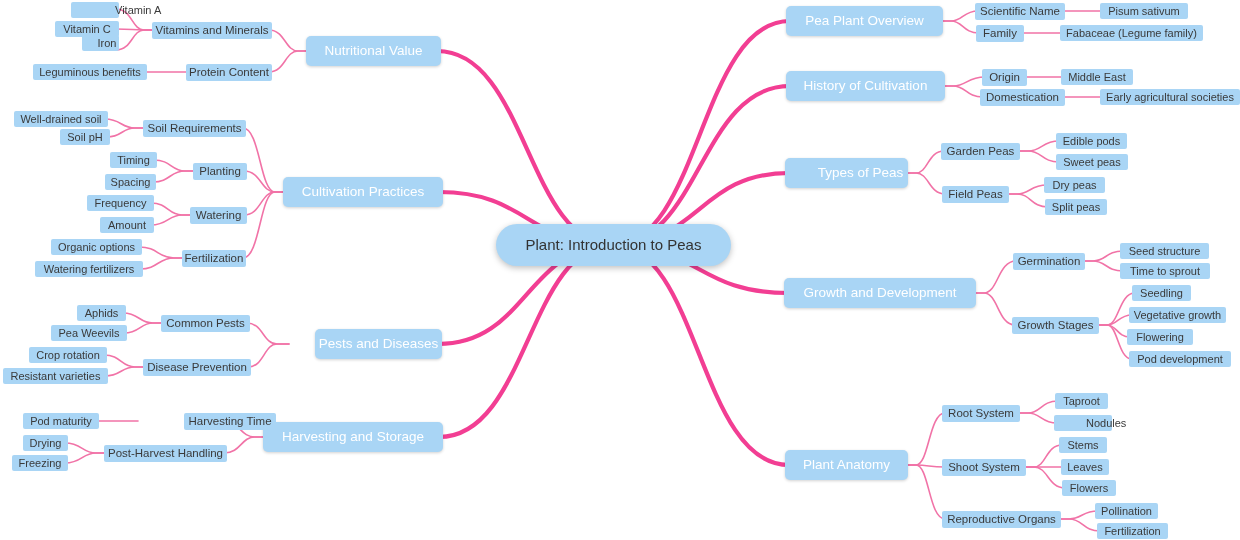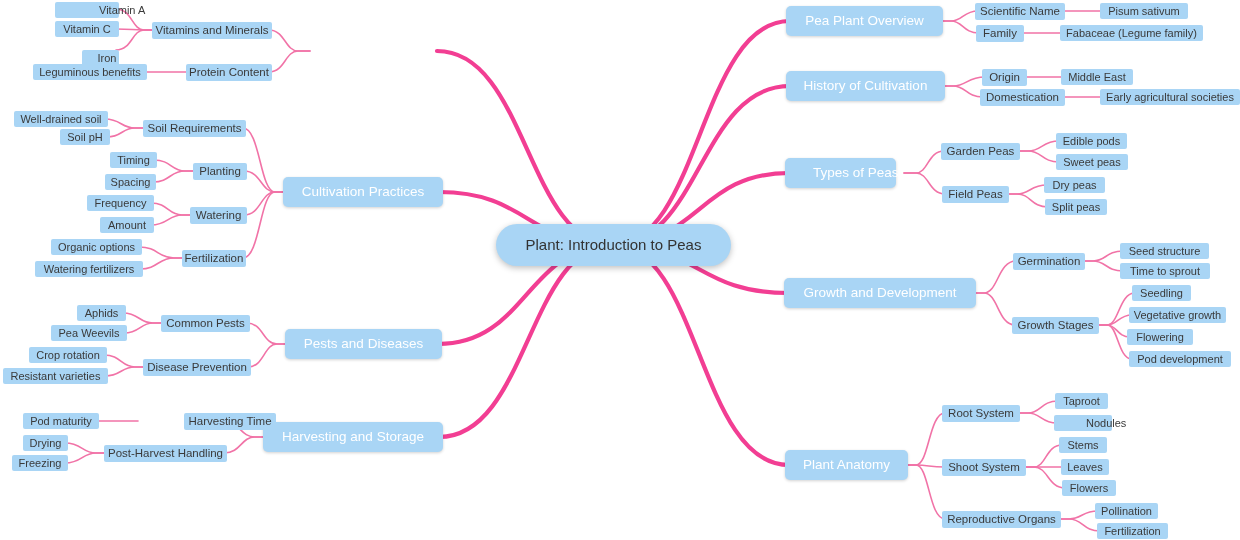--- a/index.html
+++ b/index.html
@@ -92,58 +92,59 @@
       <path d="M1022,467 L1034,467 C1046,467 1046,445 1062,445"></path>
       <path d="M1022,467 L1064,467"></path>
       <path d="M1022,467 L1034,467 C1048,467 1048,488 1065,488"></path>
       <path d="M1057,519 L1069,519 C1082,519 1082,511 1098,511"></path>
       <path d="M1057,519 L1069,519 C1083,519 1083,531 1100,531"></path>
     </g>
   </svg>
 
   <div class="node central" style="left:496px;top:224px;width:235px;">Plant: Introduction to Peas</div>
 
+  <div class="node n1" style="right:799px;top:36px;width:135px;">Nutritional Value</div>
   <div class="node n1" style="right:797px;top:177px;width:160px;">Cultivation Practices</div>
-  <div class="node n1" style="right:798px;top:329px;width:157px;">Pests and Diseases</div>
+  <div class="node n1" style="right:798px;top:329px;width:127px;">Pests and Diseases</div>
   <div class="node n1" style="right:797px;top:422px;width:180px;">Harvesting and Storage</div>
 
   <div class="node n2" style="right:968px;top:22px;width:120px;">Vitamins and Minerals</div>
   <div class="node n2" style="right:968px;top:64px;width:86px;">Protein Content</div>
   <div class="node n2" style="right:994px;top:120px;width:103px;">Soil Requirements</div>
   <div class="node n2" style="right:993px;top:163px;width:54px;">Planting</div>
   <div class="node n2" style="right:993px;top:207px;width:57px;">Watering</div>
   <div class="node n2" style="right:994px;top:250px;width:64px;">Fertilization</div>
   <div class="node n2" style="right:990px;top:315px;width:89px;">Common Pests</div>
   <div class="node n2" style="right:989px;top:359px;width:108px;">Disease Prevention</div>
   <div class="node n2" style="right:964px;top:413px;width:92px;">Harvesting Time</div>
   <div class="node n2" style="right:1013px;top:445px;width:123px;">Post-Harvest Handling</div>
 
-  <div class="node n3" style="right:1121px;top:2px;width:64px;padding-left:44px;">Vitamin A</div>
+  <div class="node n3" style="right:1121px;top:2px;width:48px;padding-left:44px;">Vitamin A</div>
   <div class="node n3" style="right:1121px;top:21px;width:64px;">Vitamin C</div>
-  <div class="node n3" style="right:1121px;top:50px;width:37px;padding-left:13px;">Iron</div>
+  <div class="node n3" style="right:1121px;top:35px;width:37px;padding-left:13px;">Iron</div>
   <div class="node n3" style="right:1093px;top:64px;width:114px;">Leguminous benefits</div>
   <div class="node n3" style="right:1132px;top:111px;width:94px;">Well-drained soil</div>
   <div class="node n3" style="right:1130px;top:129px;width:50px;">Soil pH</div>
   <div class="node n3" style="right:1083px;top:152px;width:47px;">Timing</div>
   <div class="node n3" style="right:1084px;top:174px;width:51px;">Spacing</div>
   <div class="node n3" style="right:1086px;top:195px;width:67px;">Frequency</div>
   <div class="node n3" style="right:1086px;top:217px;width:54px;">Amount</div>
   <div class="node n3" style="right:1098px;top:239px;width:91px;">Organic options</div>
   <div class="node n3" style="right:1097px;top:261px;width:108px;">Watering fertilizers</div>
   <div class="node n3" style="right:1114px;top:305px;width:49px;">Aphids</div>
   <div class="node n3" style="right:1113px;top:325px;width:76px;">Pea Weevils</div>
   <div class="node n3" style="right:1133px;top:347px;width:78px;">Crop rotation</div>
   <div class="node n3" style="right:1132px;top:368px;width:105px;">Resistant varieties</div>
   <div class="node n3" style="right:1141px;top:413px;width:76px;">Pod maturity</div>
   <div class="node n3" style="right:1172px;top:435px;width:45px;">Drying</div>
   <div class="node n3" style="right:1172px;top:455px;width:56px;">Freezing</div>
 
   <div class="node n1" style="left:786px;top:6px;width:157px;">Pea Plant Overview</div>
   <div class="node n1" style="left:786px;top:71px;width:159px;">History of Cultivation</div>
-  <div class="node n1" style="left:785px;top:158px;width:111px;padding-left:28px;">Types of Peas</div>
+  <div class="node n1" style="left:785px;top:158px;width:123px;padding-left:28px;">Types of Peas</div>
   <div class="node n1" style="left:784px;top:278px;width:192px;">Growth and Development</div>
   <div class="node n1" style="left:785px;top:450px;width:123px;">Plant Anatomy</div>
 
   <div class="node n2" style="left:975px;top:3px;width:90px;">Scientific Name</div>
   <div class="node n2" style="left:976px;top:25px;width:48px;">Family</div>
   <div class="node n2" style="left:982px;top:69px;width:45px;">Origin</div>
   <div class="node n2" style="left:980px;top:89px;width:85px;">Domestication</div>
   <div class="node n2" style="left:941px;top:143px;width:79px;">Garden Peas</div>
   <div class="node n2" style="left:942px;top:186px;width:67px;">Field Peas</div>
   <div class="node n2" style="left:1013px;top:253px;width:72px;">Germination</div>

